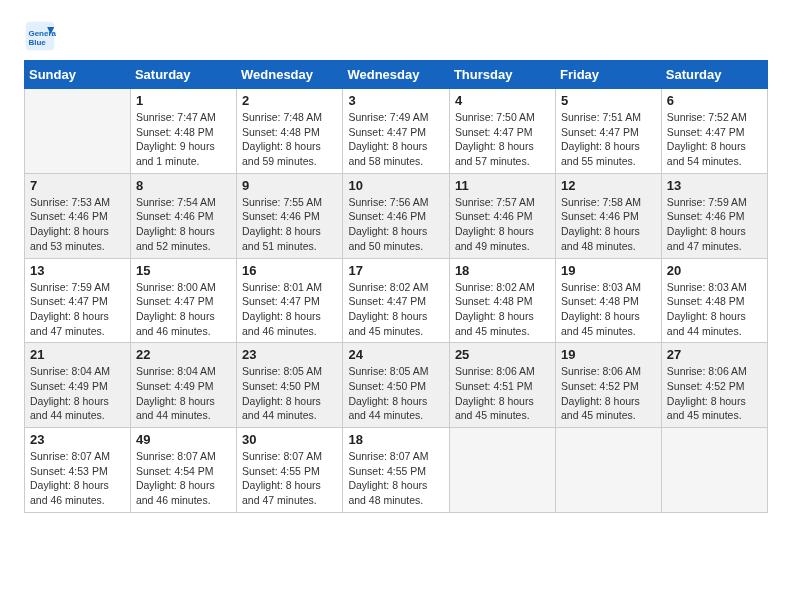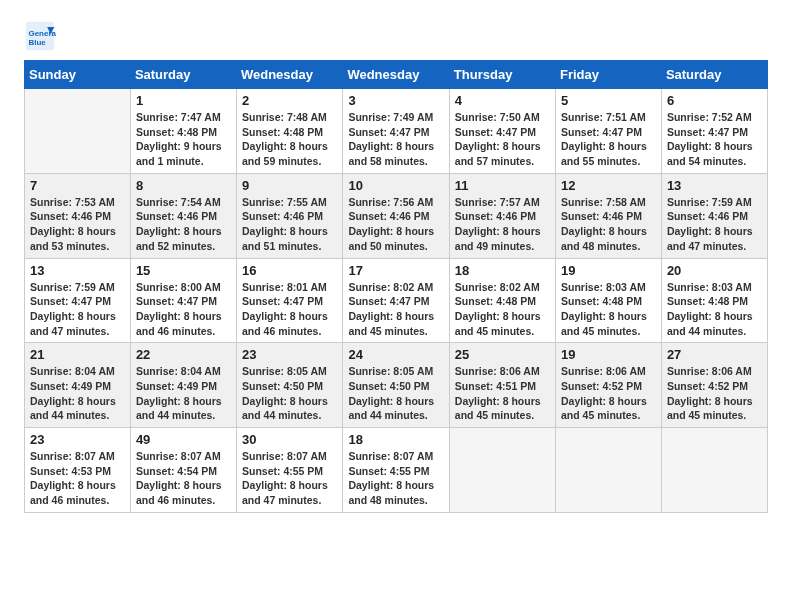--- a/index.html
+++ b/index.html
@@ -75,21 +75,20 @@
       font-size: 13px;
       font-weight: bold;
       color: #222;
       display: block;
       margin-bottom: 2px;
     }
     .day-info {
       color: #333;
       font-size: 10.5px;
       line-height: 1.4;
-      font-weight: bold;
     }
     .row-shaded td {
       background: #f0f0f0;
     }
   </style>
 </head>
 <body>
 
 <div class="header-row">
   <div class="logo">

